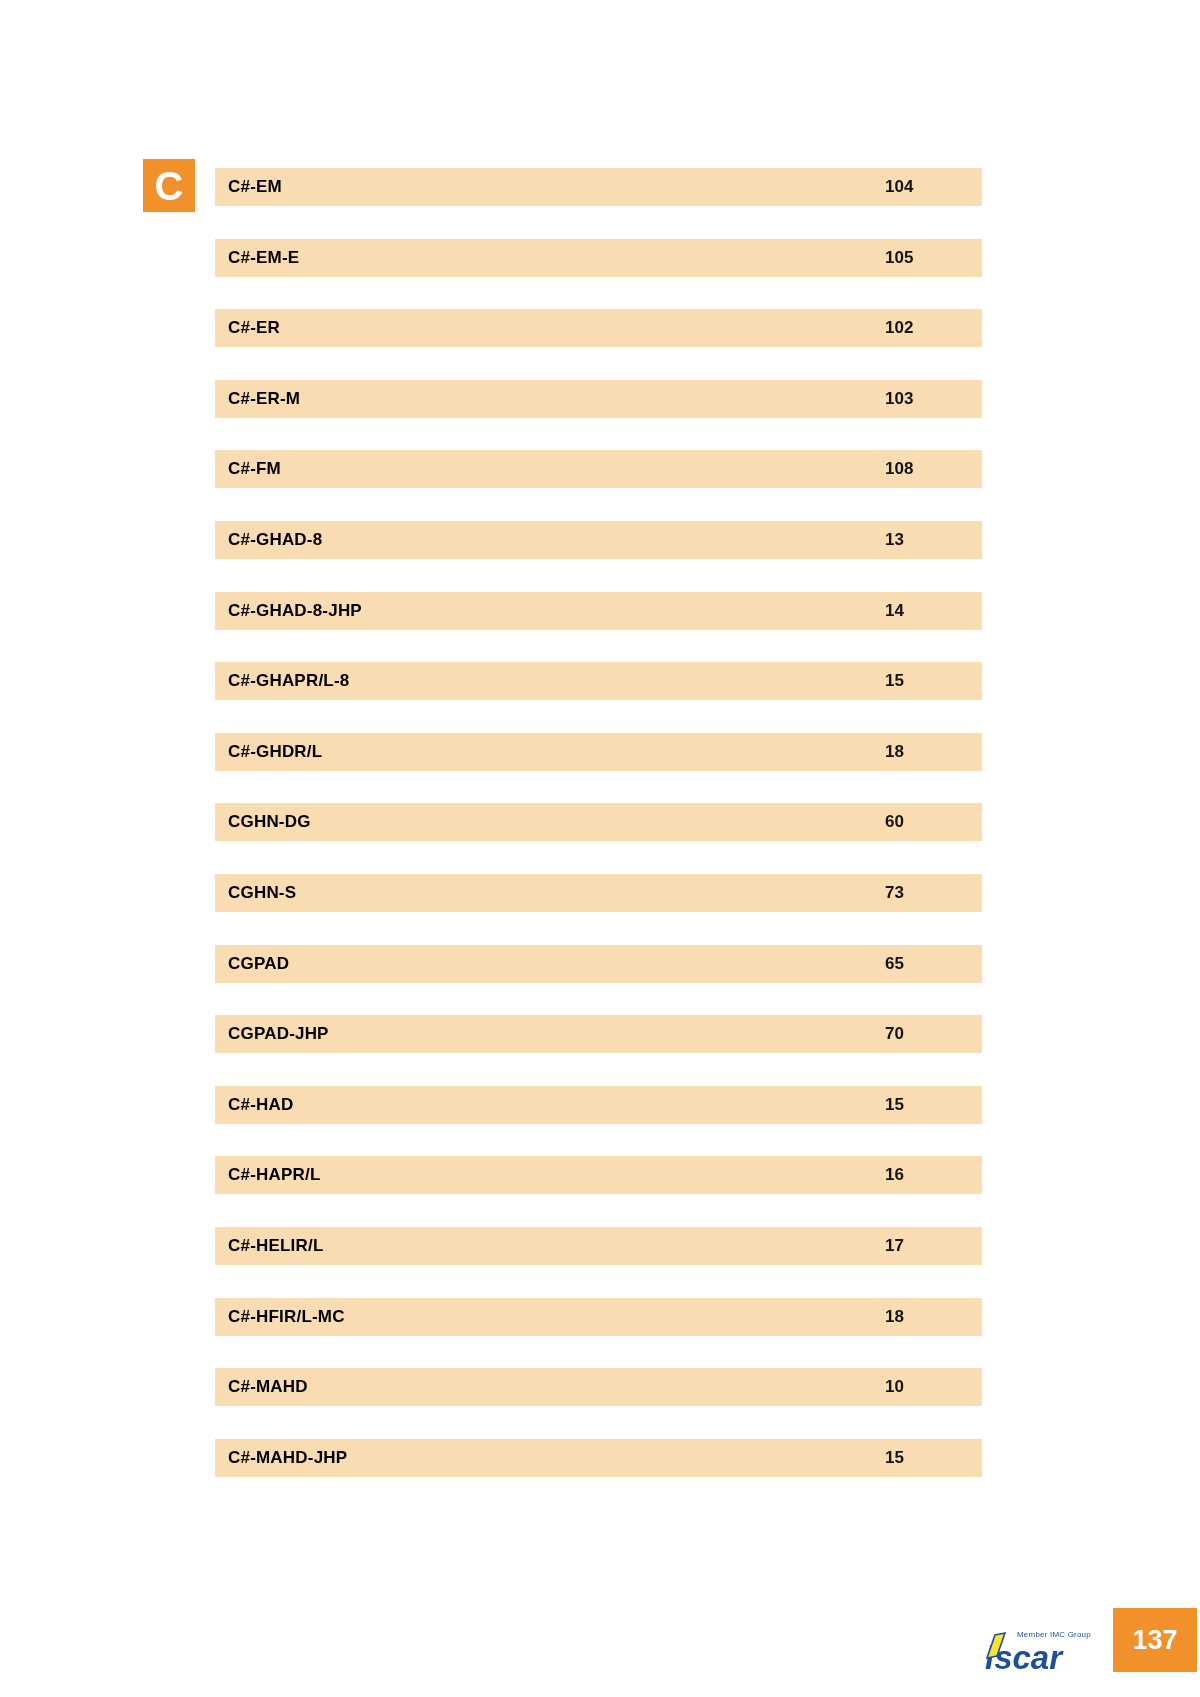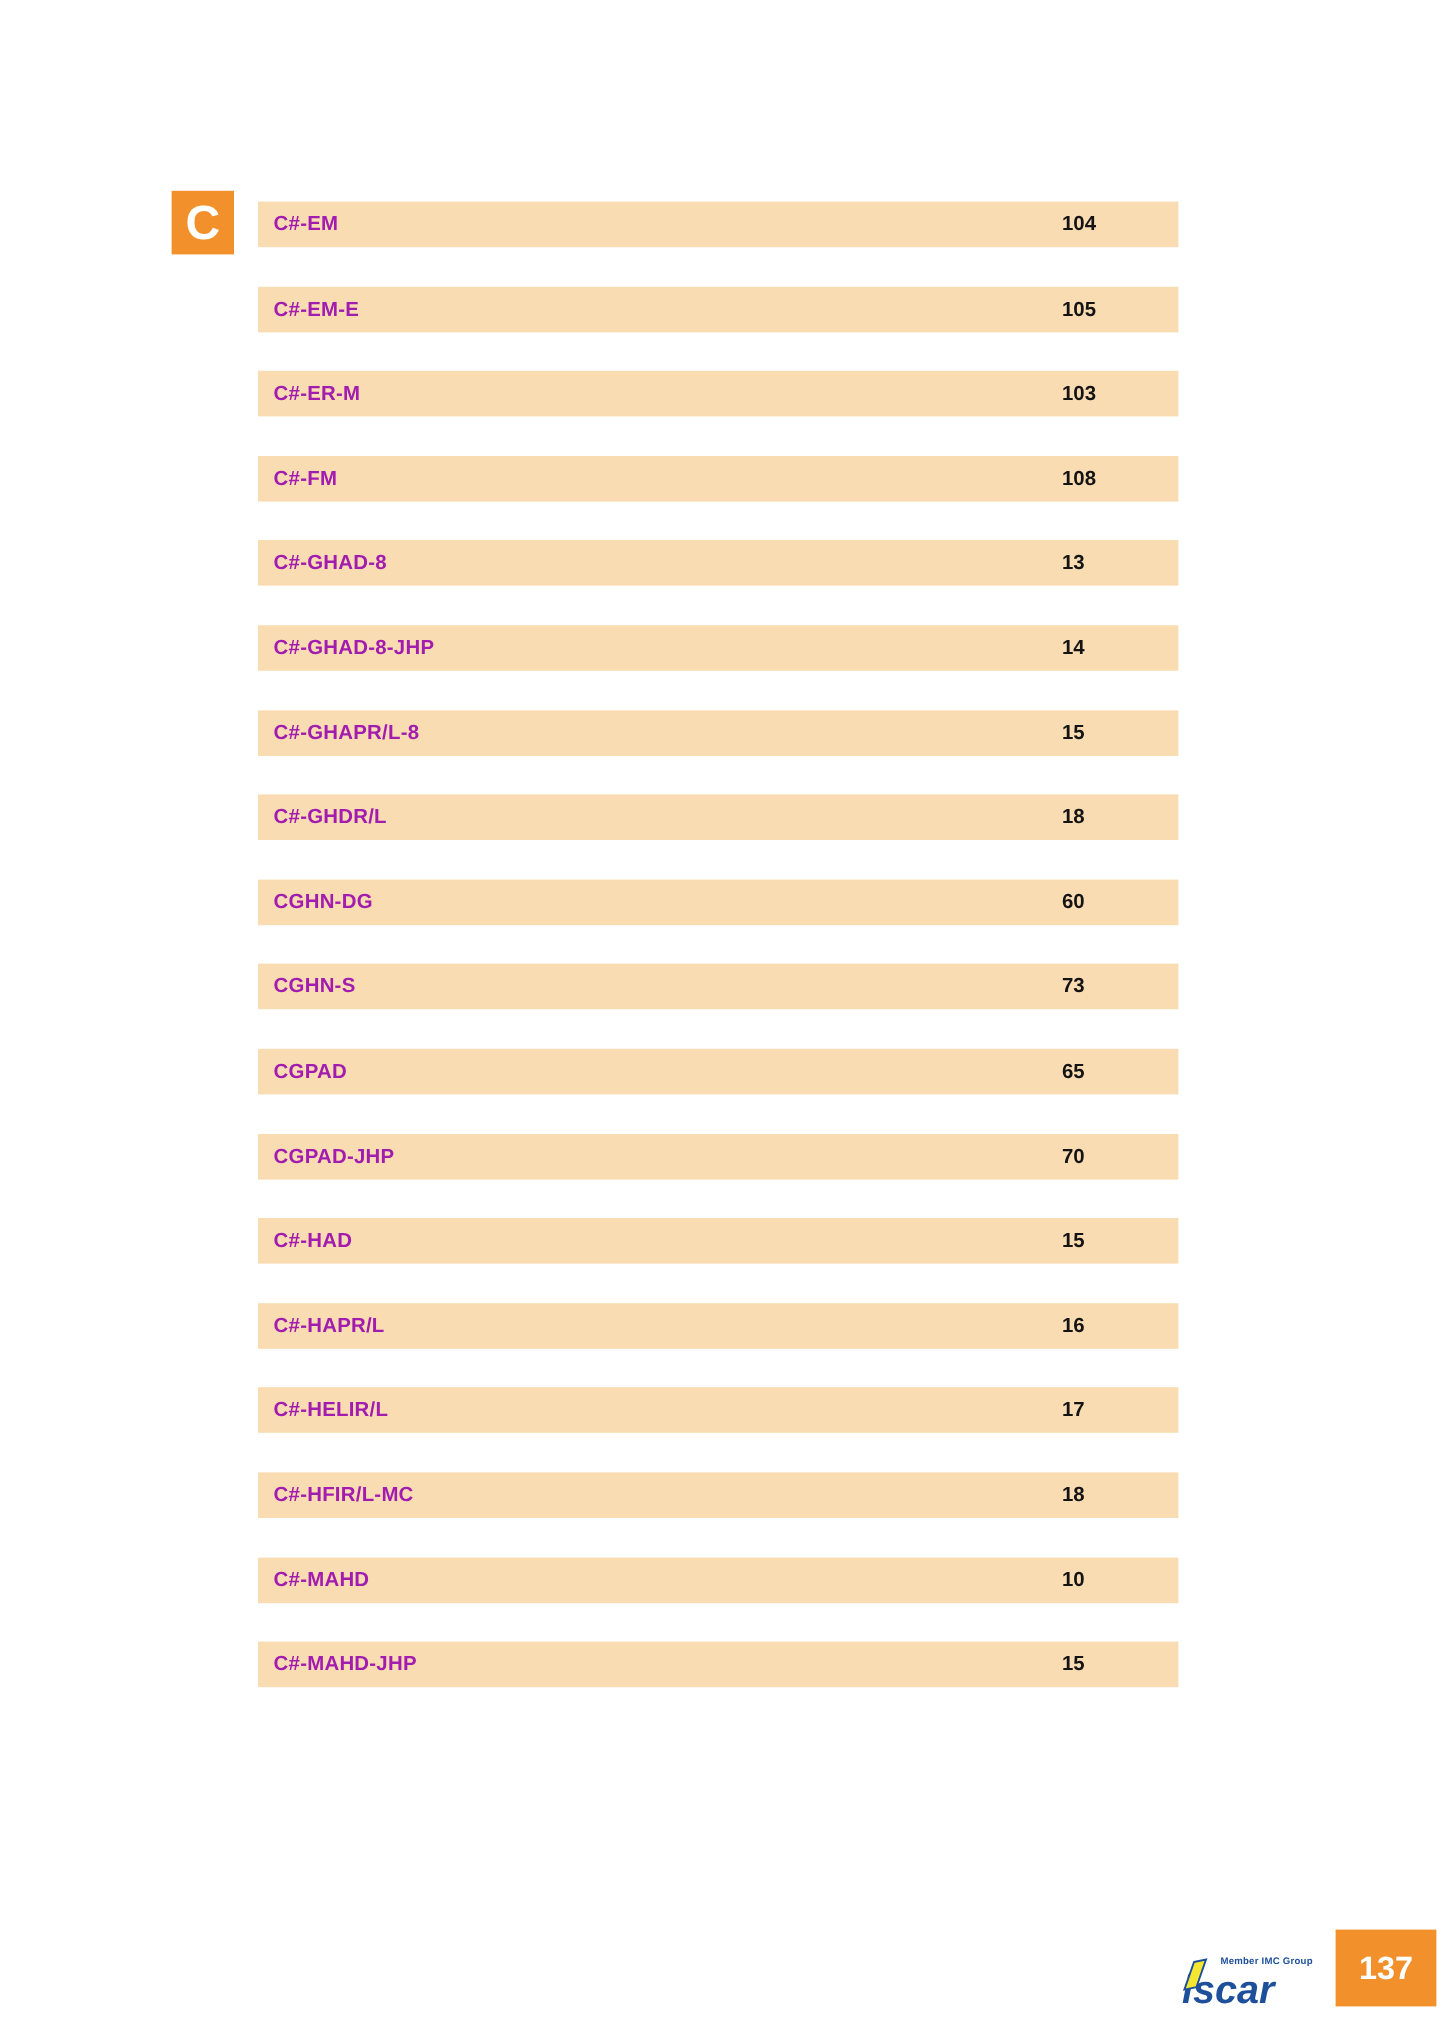--- a/index.html
+++ b/index.html
@@ -42,21 +42,21 @@
     margin-bottom: 32.6px;
     background: #FADCB2;
   }
   .index-row .row-label {
     position: absolute;
     left: 13px;
     top: 50%;
     transform: translateY(-50%);
     font-size: 17px;
     font-weight: bold;
-    color: #a21caf;
+    color: #000000;
     letter-spacing: 0.2px;
     white-space: nowrap;
   }
   .index-row .row-page {
     position: absolute;
     left: 670px;
     top: 50%;
     transform: translateY(-50%);
     font-size: 17px;
     font-weight: bold;
@@ -69,21 +69,21 @@
     left: 984px;
     top: 1629px;
     width: 108px;
     height: 46px;
   }
   .brand-logo .tagline {
     position: absolute;
     left: 33px;
     top: 1px;
     font-size: 8px;
-    font-weight: bold;
+    font-weight: normal;
     color: #1D4F9B;
     white-space: nowrap;
     letter-spacing: 0.2px;
   }
   .brand-logo svg {
     position: absolute;
     left: 0;
     top: 0;
   }
   .brand-wordmark {
@@ -119,20 +119,24 @@
 <div id="index-list">
     <div class="index-row">
       <span class="row-label">C#-EM</span>
       <span class="row-page">104</span>
     </div>
     <div class="index-row">
       <span class="row-label">C#-EM-E</span>
       <span class="row-page">105</span>
     </div>
     <div class="index-row">
+      <span class="row-label">C#-ER</span>
+      <span class="row-page">102</span>
+    </div>
+    <div class="index-row">
       <span class="row-label">C#-ER-M</span>
       <span class="row-page">103</span>
     </div>
     <div class="index-row">
       <span class="row-label">C#-FM</span>
       <span class="row-page">108</span>
     </div>
     <div class="index-row">
       <span class="row-label">C#-GHAD-8</span>
       <span class="row-page">13</span>

